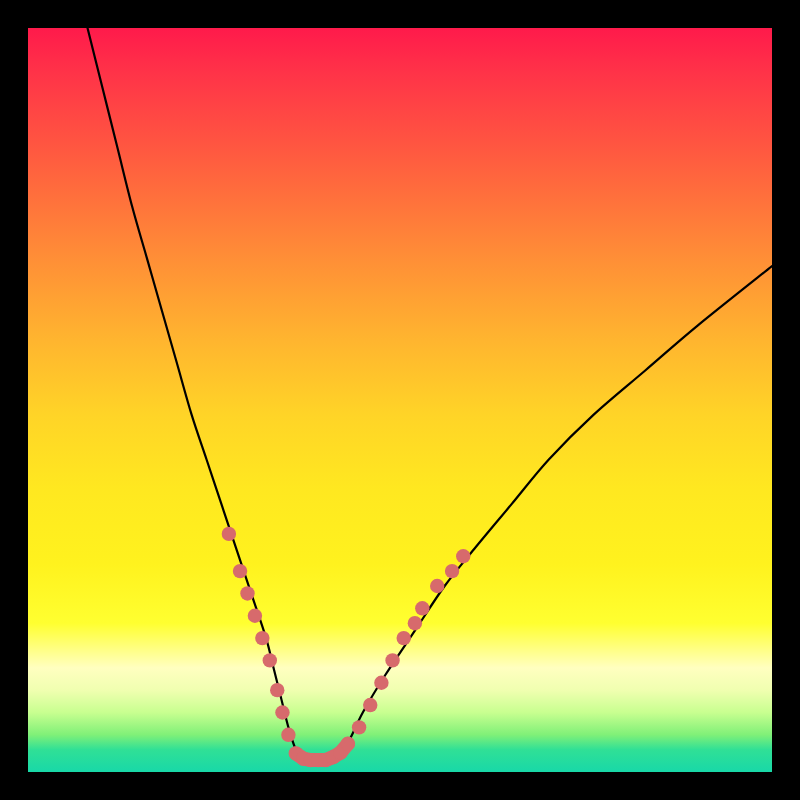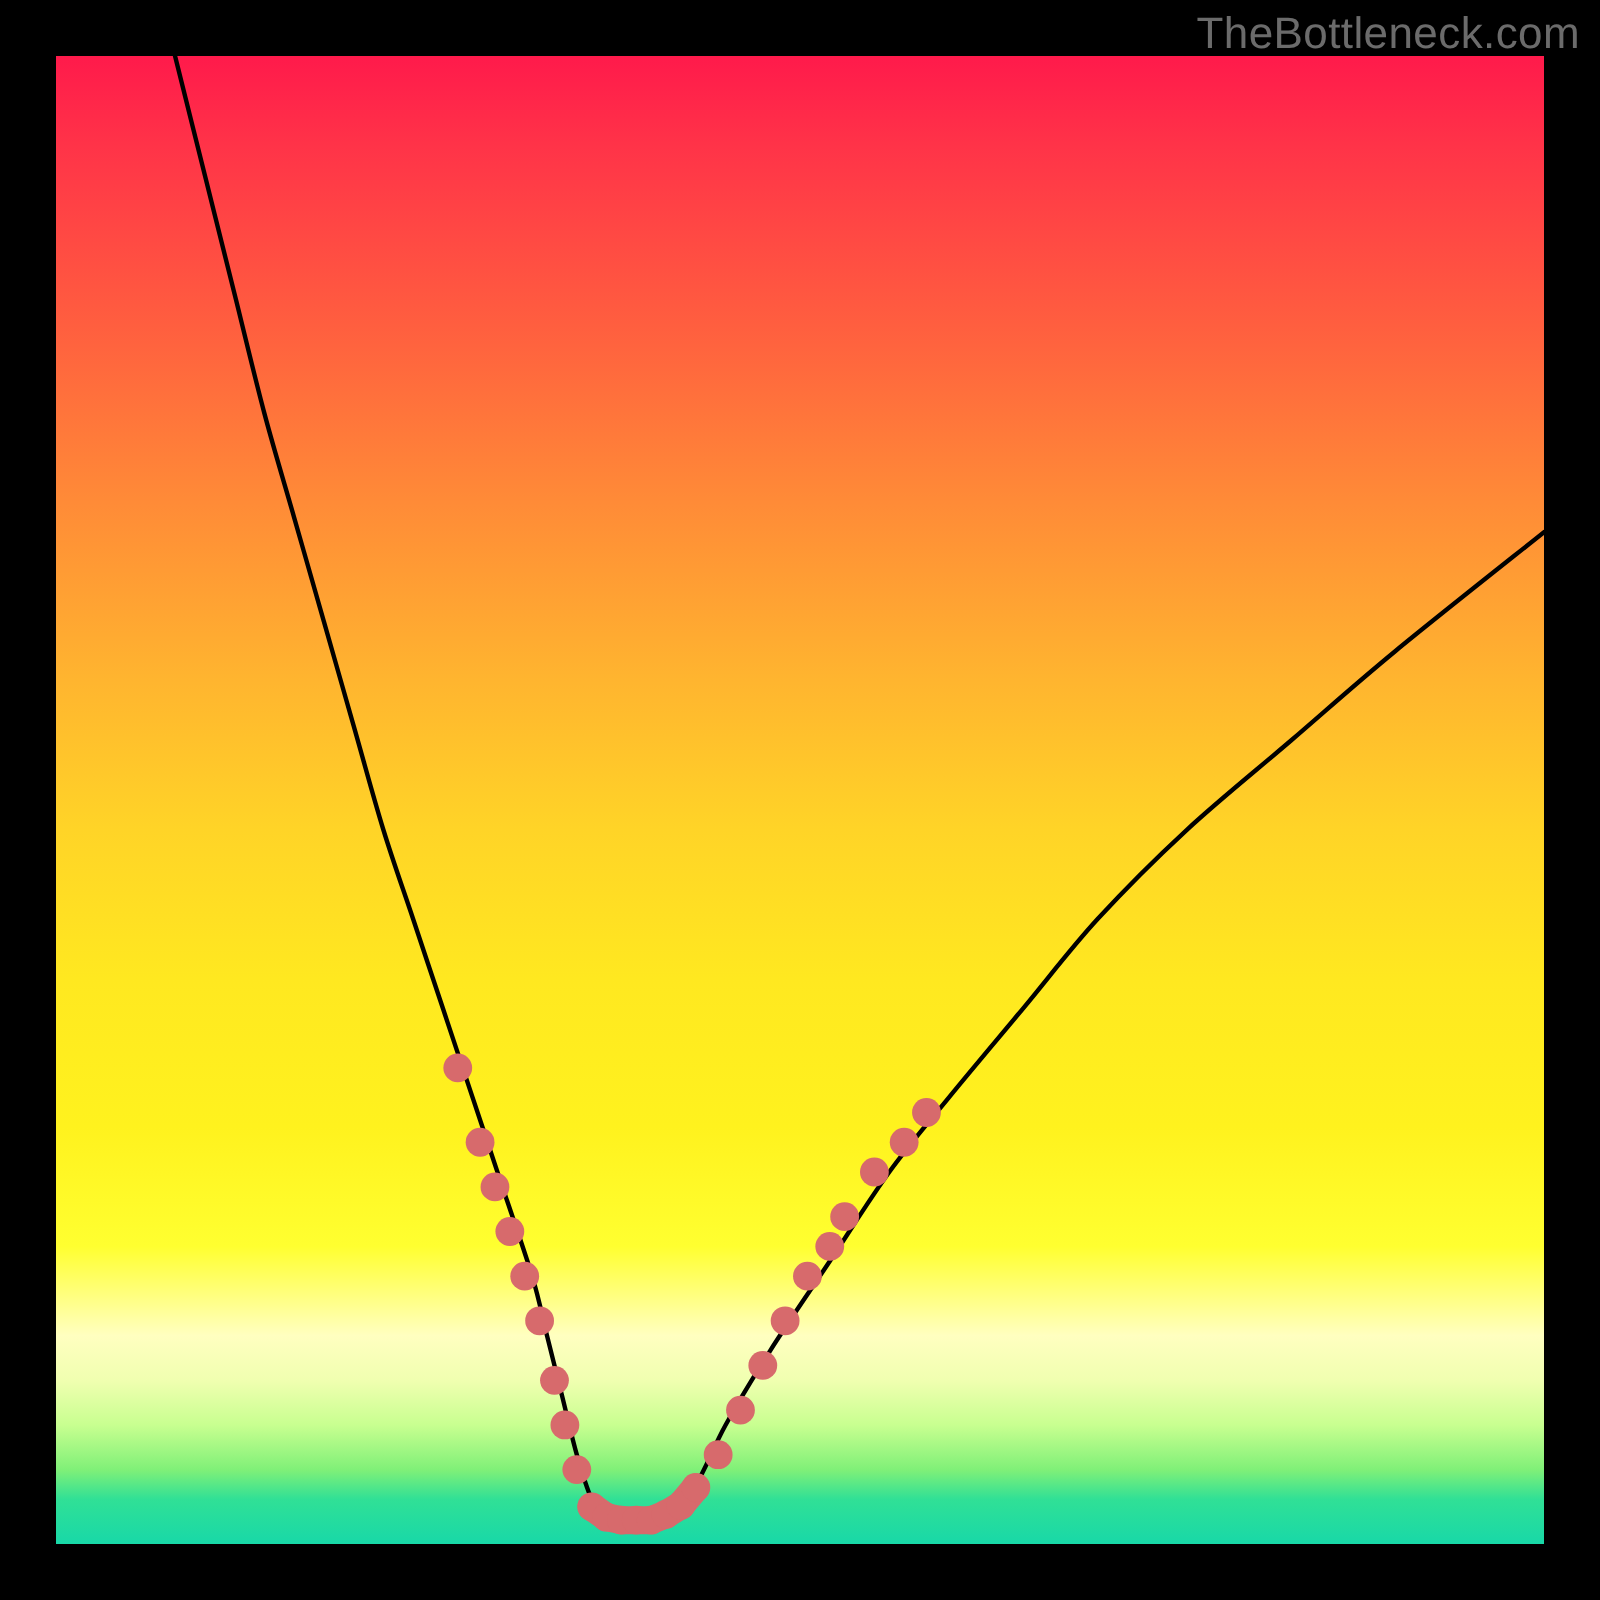--- a/index.html
+++ b/index.html
@@ -96,14 +96,13 @@
           <circle cx="364.56" cy="632.4" r="7.2" fill="#d76a6c" stroke="#c85a5c" stroke-width="0"></circle>
           <circle cx="375.72" cy="610.08" r="7.2" fill="#d76a6c" stroke="#c85a5c" stroke-width="0"></circle>
           <circle cx="386.88" cy="595.2" r="7.2" fill="#d76a6c" stroke="#c85a5c" stroke-width="0"></circle>
           <circle cx="394.32" cy="580.3199999999999" r="7.2" fill="#d76a6c" stroke="#c85a5c" stroke-width="0"></circle>
           <circle cx="409.20000000000005" cy="558" r="7.2" fill="#d76a6c" stroke="#c85a5c" stroke-width="0"></circle>
           <circle cx="424.08" cy="543.12" r="7.2" fill="#d76a6c" stroke="#c85a5c" stroke-width="0"></circle>
           <circle cx="435.23999999999995" cy="528.24" r="7.2" fill="#d76a6c" stroke="#c85a5c" stroke-width="0"></circle>
         </g>
     </svg>
   </div>
-  <div class="watermark">TheBottleneck.com</div>
 </div>
 
 </body></html>

